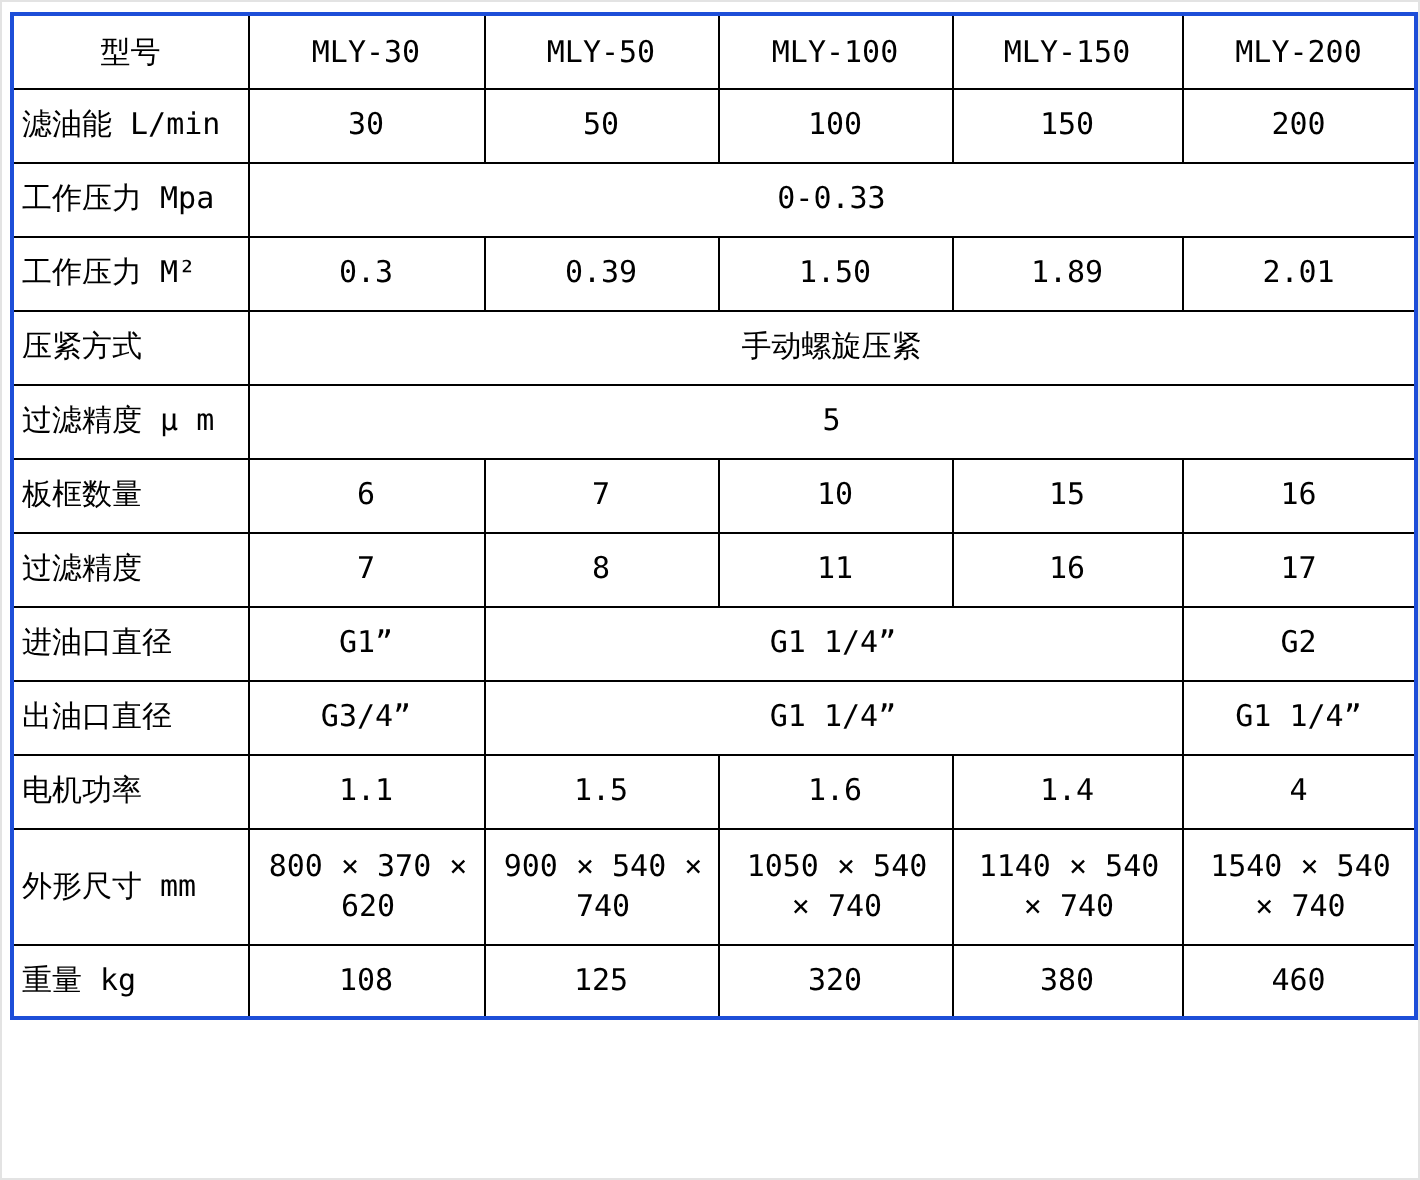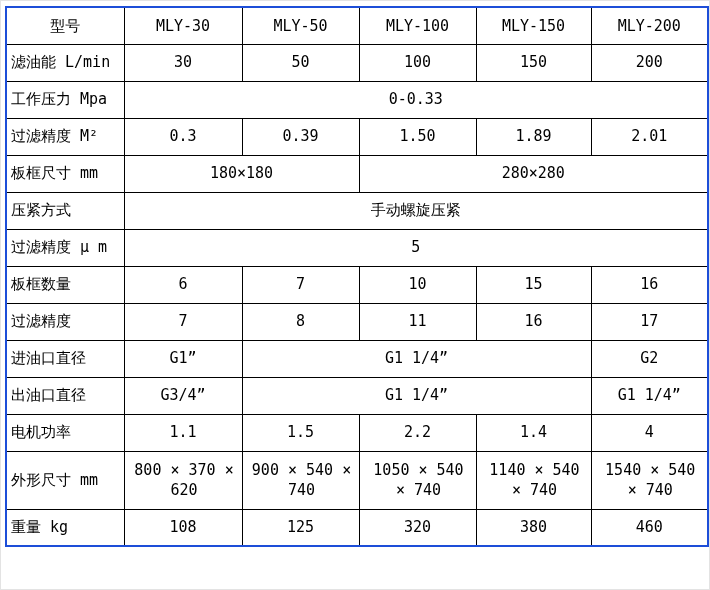--- a/index.html
+++ b/index.html
@@ -78,31 +78,26 @@
         <td class="data-cell">50</td>
         <td class="data-cell">100</td>
         <td class="data-cell">150</td>
         <td class="data-cell">200</td>
       </tr>
       <tr class="row">
         <td class="label-cell">工作压力 Mpa</td>
         <td class="data-cell" colspan="5">0-0.33</td>
       </tr>
       <tr class="row">
-        <td class="label-cell">过滤精度 M²</td>
+        <td class="label-cell">工作压力 M²</td>
         <td class="data-cell">0.3</td>
         <td class="data-cell">0.39</td>
         <td class="data-cell">1.50</td>
         <td class="data-cell">1.89</td>
         <td class="data-cell">2.01</td>
-      </tr>
-      <tr class="row">
-        <td class="label-cell">板框尺寸 mm</td>
-        <td class="data-cell" colspan="2">180×180</td>
-        <td class="data-cell" colspan="3">280×280</td>
       </tr>
       <tr class="row">
         <td class="label-cell">压紧方式</td>
         <td class="data-cell" colspan="5">手动螺旋压紧</td>
       </tr>
       <tr class="row">
         <td class="label-cell">过滤精度 μ m</td>
         <td class="data-cell" colspan="5">5</td>
       </tr>
       <tr class="row">
@@ -130,21 +125,21 @@
       <tr class="row">
         <td class="label-cell">出油口直径</td>
         <td class="data-cell">G3/4”</td>
         <td class="data-cell" colspan="3">G1 1/4”</td>
         <td class="data-cell">G1 1/4”</td>
       </tr>
       <tr class="row">
         <td class="label-cell">电机功率</td>
         <td class="data-cell">1.1</td>
         <td class="data-cell">1.5</td>
-        <td class="data-cell">2.2</td>
+        <td class="data-cell">1.6</td>
         <td class="data-cell">1.4</td>
         <td class="data-cell">4</td>
       </tr>
       <tr class="row tall">
         <td class="label-cell">外形尺寸 mm</td>
         <td class="data-cell left">800 × 370 × 620</td>
         <td class="data-cell left">900 × 540 × 740</td>
         <td class="data-cell left">1050 × 540 × 740</td>
         <td class="data-cell left">1140 × 540 × 740</td>
         <td class="data-cell left">1540 × 540 × 740</td>

